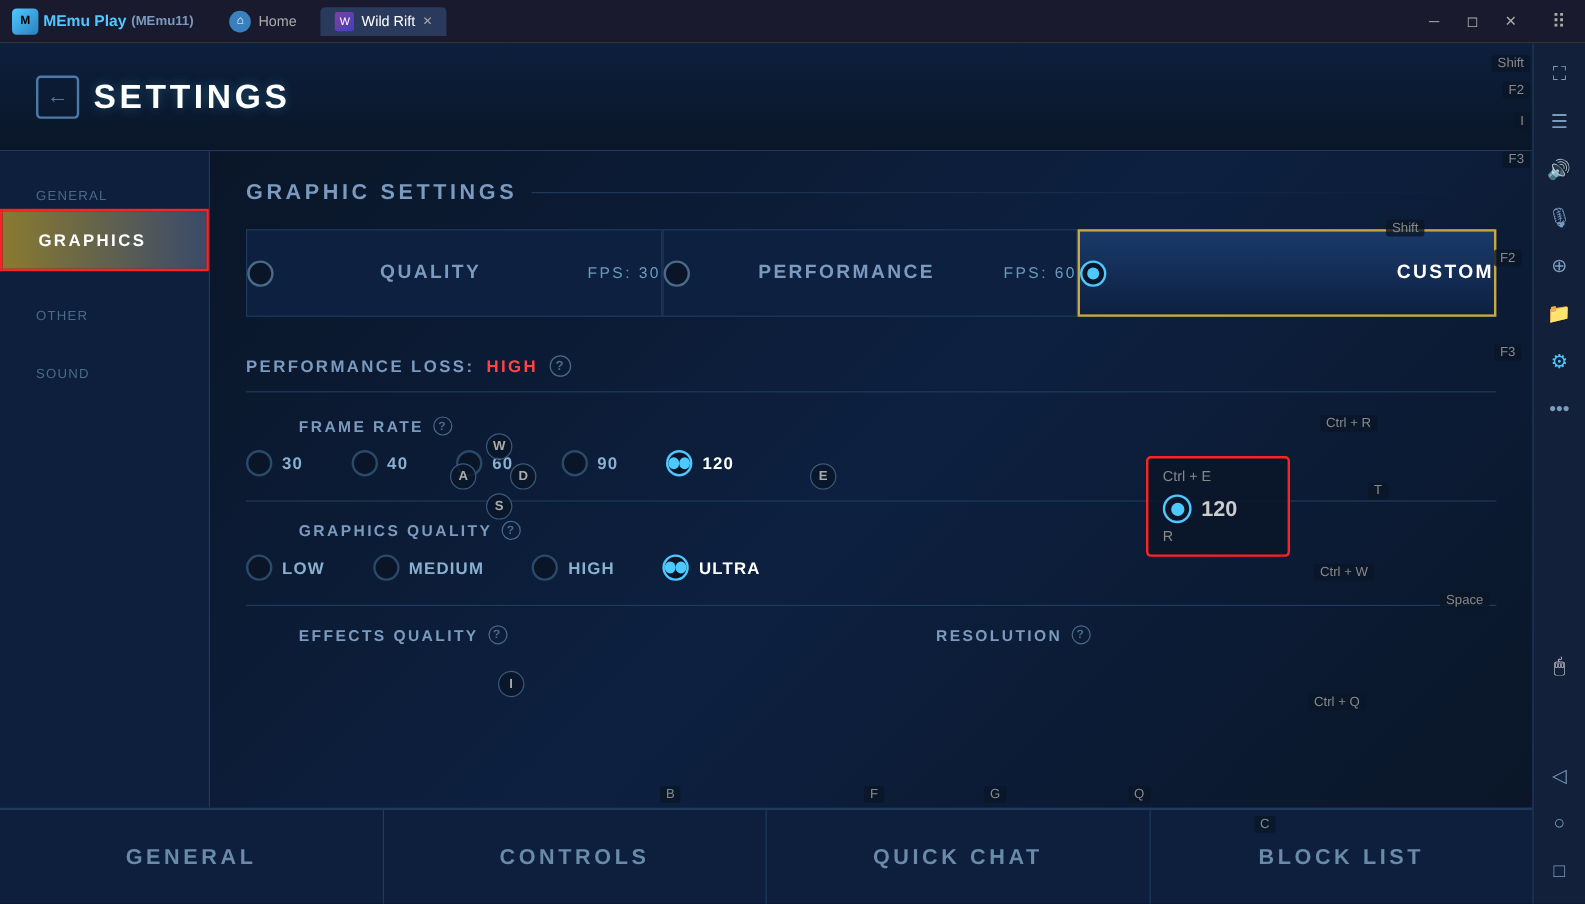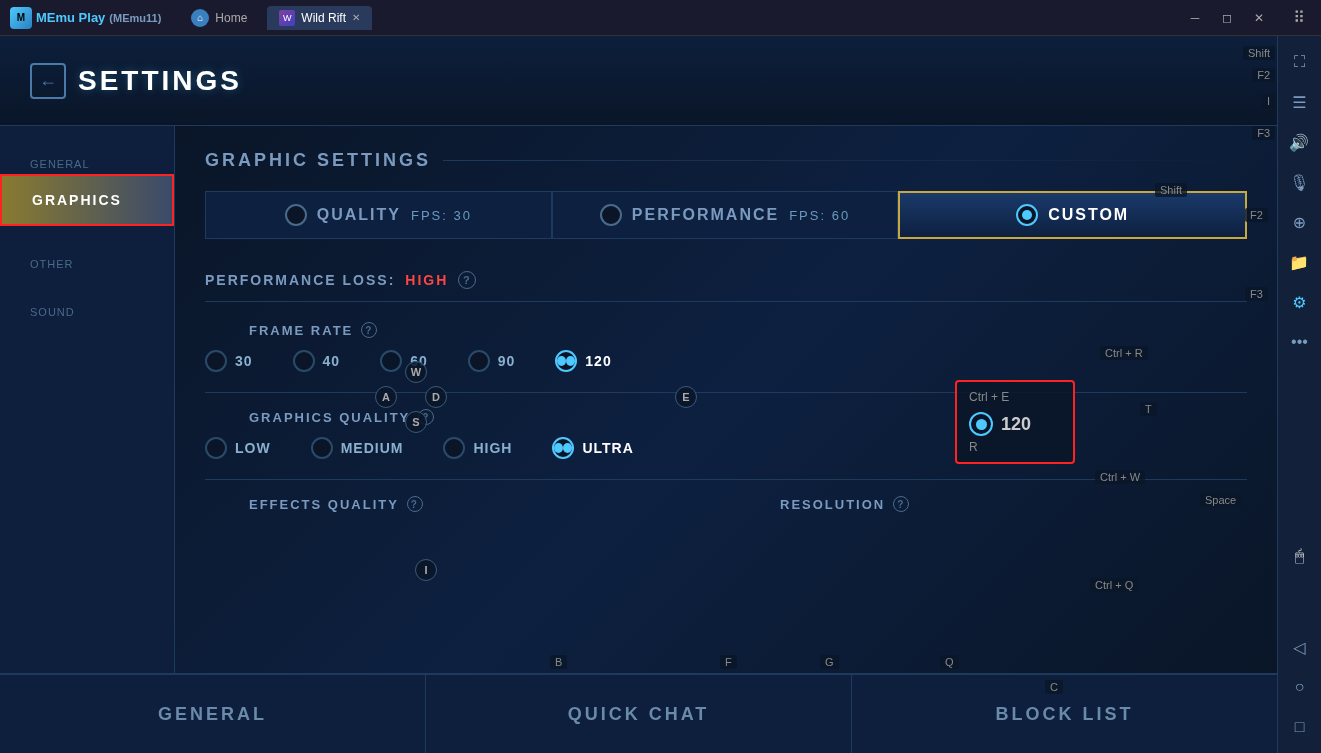--- a/index.html
+++ b/index.html
@@ -239,24 +239,24 @@
     }
 
     
     .mode-buttons {
       display: flex;
       gap: 0;
       margin-bottom: 20px;
     }
     .mode-btn {
       flex: 1;
-      height: 48px;
-      display: flex;
-      align-items: center;
-      justify-content: center;
+      height: 73px;
+      display: flex;
+      align-items: center;
+      justify-content: space-between;
       gap: 10px;
       border: 1px solid #1e3a5c;
       background: #0d2040;
       cursor: pointer;
       font-size: 16px;
       font-weight: bold;
       letter-spacing: 2px;
       color: #7a9bbf;
     }
     .mode-btn.active {
@@ -744,20 +744,23 @@
       <div style="position:absolute; top:260px; left:500px;">
         <div class="key-badge">E</div>
       </div>
     </div>
 
   </div>
 
   <div class="bottom-tabs">
     <div class="bottom-tab">
       <span>GENERAL</span>
+    </div>
+    <div class="bottom-tab">
+      <span>CONTROLS</span>
     </div>
     <div class="bottom-tab">
       <span>QUICK CHAT</span>
     </div>
     <div class="bottom-tab">
       <span>BLOCK LIST</span>
     </div>
   </div>
 
 </div>

